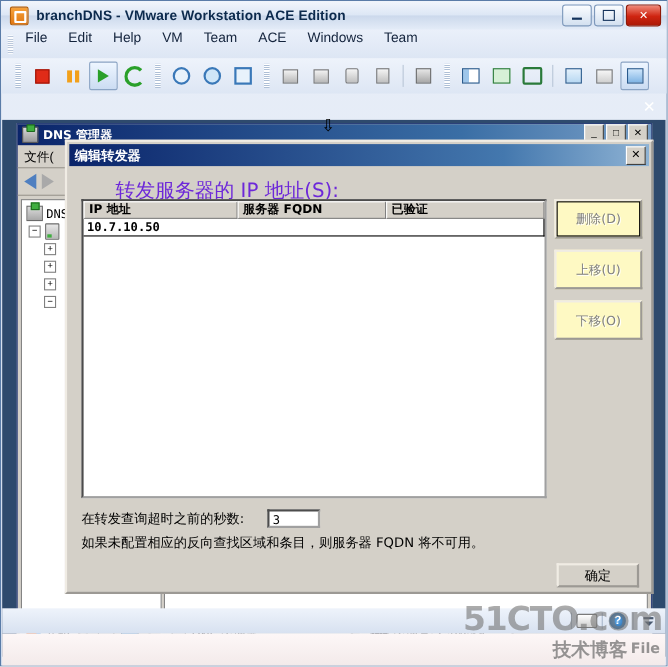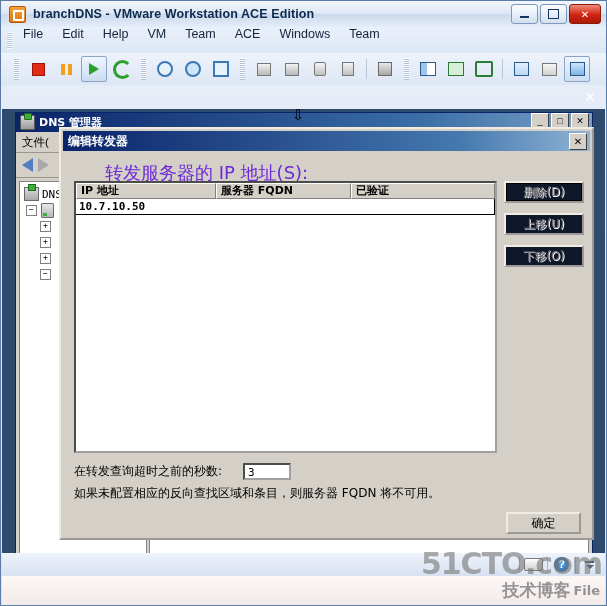--- a/index.html
+++ b/index.html
@@ -129,21 +129,21 @@
   .lst{position:absolute;left:13px;top:52px;width:423px;height:272px;background:#fff;
        border:2px inset #a0a0a0;box-sizing:border-box;font-weight:bold;}
   .lhdr{display:flex;height:16px;background:#d4d0c8;}
   .lh{border:1px solid #fff;border-right-color:#808080;border-bottom-color:#808080;
       font-size:11px;color:#000;padding-left:4px;line-height:14px;box-sizing:border-box;
       font-family:"DejaVu Sans",sans-serif;white-space:nowrap;overflow:hidden;}
   .lrow{height:15px;font-size:11px;padding-left:3px;line-height:15px;
         font-family:"DejaVu Sans Mono",monospace;color:#000;
         border-bottom:1px solid #000;border-right:1px solid #000;}
   .sbtns{position:absolute;left:443px;top:52px;width:80px;}
-  .dbtn{width:80px;height:22px;margin-bottom:10px;background:#0f172a;
+  .dbtn{width:80px;height:36px;margin-bottom:10px;background:#fef9c3;
         border:2px outset #f0ece4;font-size:11.5px;color:#808080;
         text-shadow:1px 1px 0 #fff;display:flex;align-items:center;justify-content:center;
         font-family:"DejaVu Sans",sans-serif;box-sizing:border-box;}
   .dbtn.focus{border:2px outset #f0ece4;outline:1px solid #000;outline-offset:-3px;}
 
   .tmo{position:absolute;left:13px;top:334px;display:flex;align-items:center;gap:21px;}
   .tmo-lbl{font-size:12px;color:#000;font-family:"DejaVu Sans",sans-serif;}
   .tmo-in{width:48px;height:17px;background:#fff;border:2px inset #a0a0a0;
           font-size:11px;padding-left:3px;line-height:15px;box-sizing:border-box;
           font-family:"DejaVu Sans Mono",monospace;color:#000;}

